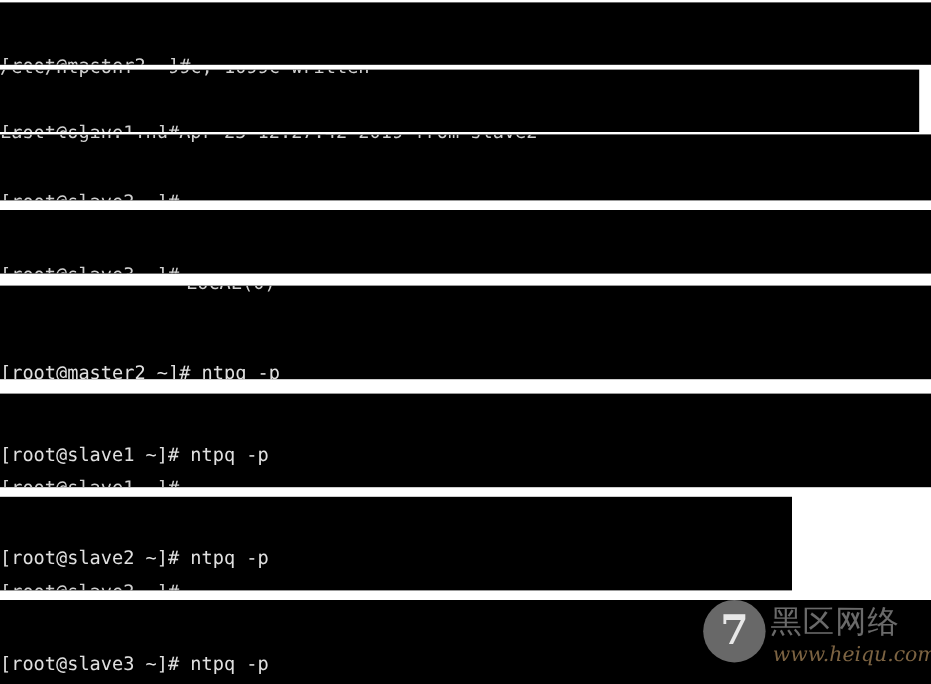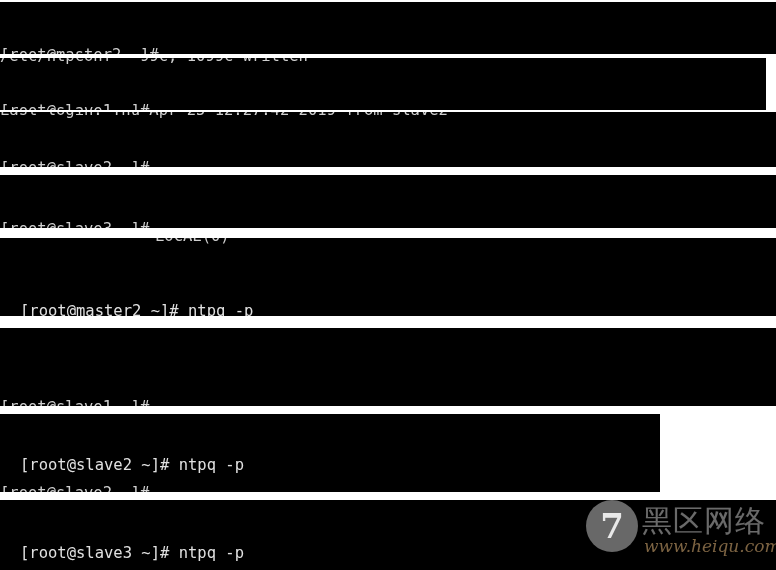--- a/index.html
+++ b/index.html
@@ -28,21 +28,20 @@
     font-family: "DejaVu Sans Mono", "Liberation Mono", monospace;
     font-size: 15.5px;
     line-height: 19px;
     letter-spacing: 0px;
     white-space: pre;
   }
   .line {
     position: relative;
     height: 19px;
     white-space: pre;
-    margin-left: 20px;
   }
   .clipped-top {
     position: absolute;
     left: 0;
     top: 0;
     width: 100%;
     height: 8px;
     overflow: hidden;
     color: #cfcfcf;
     font-size: 15.5px;
@@ -96,21 +95,21 @@
     font-family: "DejaVu Serif", "Liberation Serif", serif;
     font-size: 34px;
     color: rgba(255,255,255,0.85);
     font-weight: bold;
   }
   .wm-cn {
     position: absolute;
     left: 56px;
     top: 1px;
     font-family: "DejaVu Sans", "Liberation Sans", sans-serif;
-    font-size: 30px;
+    font-size: 26px;
     color: rgba(235,235,235,0.45);
     letter-spacing: 1px;
     white-space: nowrap;
   }
   .wm-url {
     position: absolute;
     left: 58px;
     top: 36px;
     font-family: "DejaVu Serif", "Liberation Serif", serif;
     font-style: italic;
@@ -154,20 +153,21 @@
 
   <div class="term" id="n0" style="left: 0px; top: 238px; width: 776px; height: 78px;">
     <div class="clipped-top"><span style="padding-left:155px">LOCAL(0)</span></div>
     <div class="line tbl" style="margin-top:7px;"><span>[root@master2 ~]# ntpq -p</span></div>
     
     
     
   </div>
 
   <div class="term" id="n1" style="left: 0px; top: 328px; width: 776px; height: 78px;">
+    <div class="line tbl" style="margin-top:4px;"><span>[root@slave1 ~]# ntpq -p</span></div>
     
     
     
     <div class="clipped-bottom"><span>[root@slave1 ~]#</span></div>
   </div>
 
   <div class="term" id="n2" style="left: 0px; top: 414px; width: 660px; height: 78px;">
     <div class="line tbl" style="margin-top:4px;"><span>[root@slave2 ~]# ntpq -p</span></div>
     
     

